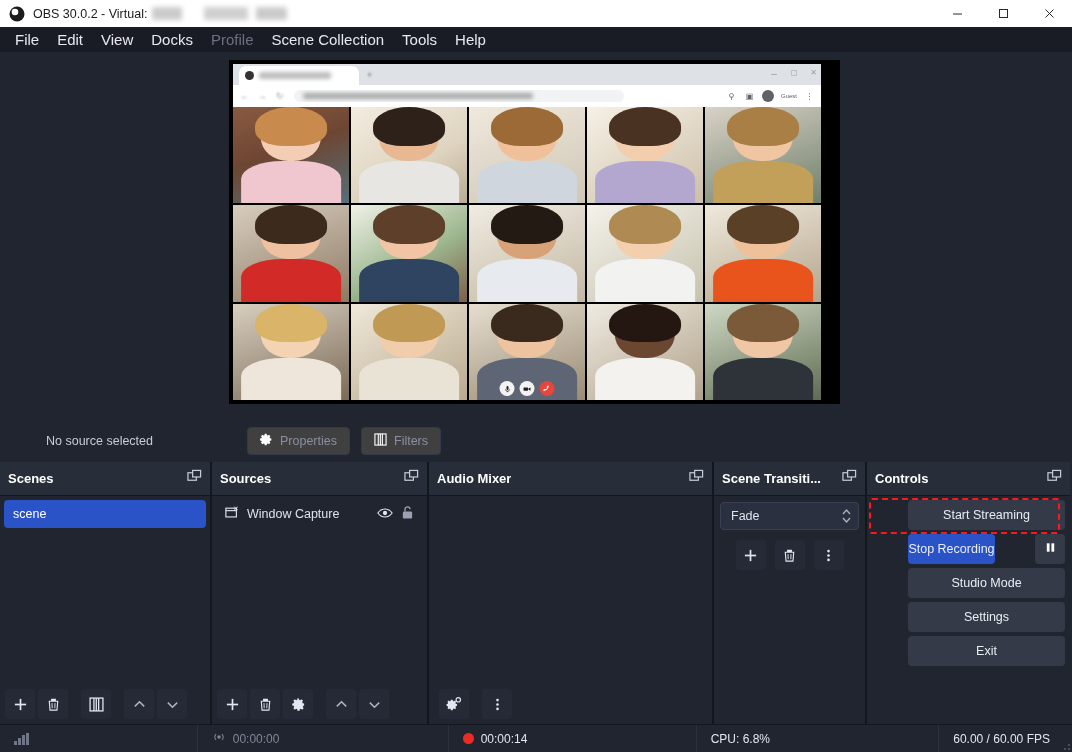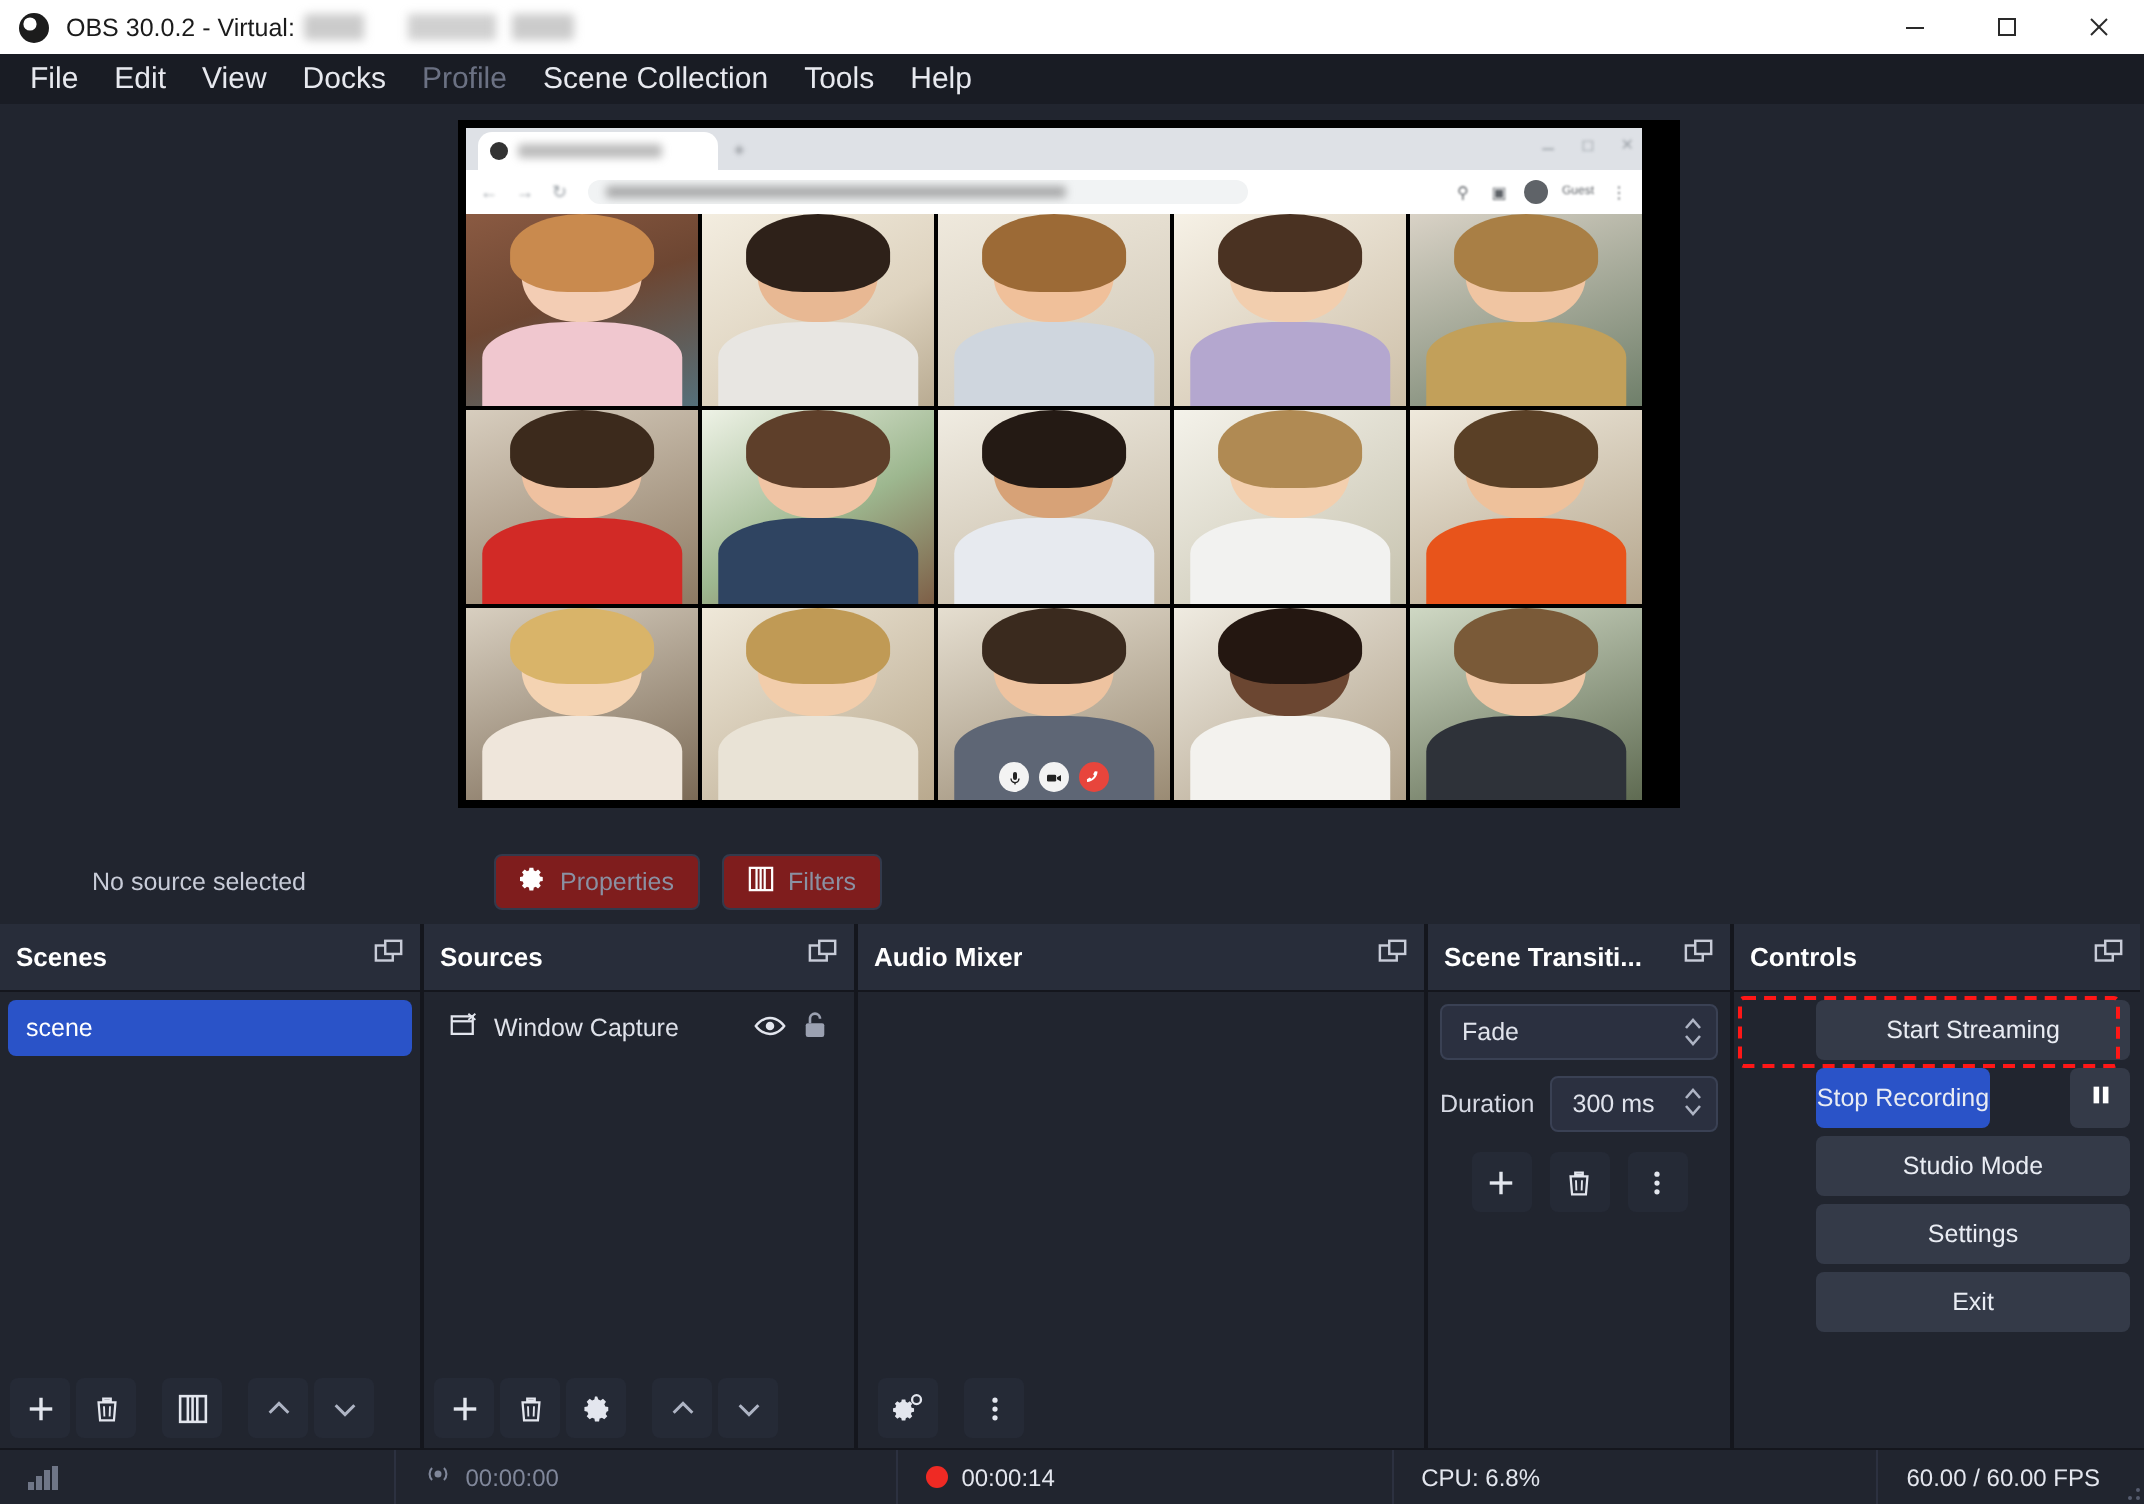--- a/index.html
+++ b/index.html
@@ -131,21 +131,21 @@
   }
   .cbtn.end { background: #e8453c; }
 
   
   .srcbar {
     position: absolute; top: 419px; left: 0; width: 1072px; height: 43px;
     background: #21252f; display: flex; align-items: center; padding-left: 40px;
   }
   .no-source { margin-left: 6px; font-size: 12.5px; color: #c8ccd8; }
   .sb-btn {
-    height: 28px; background: #7f1d1d; border: 1px solid #333a4c; border-radius: 4px;
+    height: 28px; background: #404040; border: 1px solid #333a4c; border-radius: 4px;
     display: flex; align-items: center; gap: 7px; padding: 0 12px;
     font-size: 12.5px; color: #8a90a2;
   }
   .sb-btn.first { margin-left: 94px; }
   .sb-btn + .sb-btn { margin-left: 11px; }
 
   
   .docks {
     position: absolute; top: 462px; left: 0; width: 1072px; height: 262px;
     display: flex;
@@ -618,32 +618,20 @@
       <div class="st-body">
         <div class="combo">
           <span>Fade</span>
           <span class="spin">
             <svg width="11" height="18" viewBox="0 0 11 18">
                 <polyline points="2,7 5.5,3 9,7" fill="none" stroke="#aeb4c4" stroke-width="1.3"></polyline>
                 <polyline points="2,11 5.5,15 9,11" fill="none" stroke="#aeb4c4" stroke-width="1.3"></polyline>
               </svg>
           </span>
         </div>
-        <div class="dur-row">
-          <span class="dur-lbl">Duration</span>
-          <span class="spinbox">
-            <span>300 ms</span>
-            <span class="spin" style="margin-left:auto">
-              <svg width="11" height="18" viewBox="0 0 11 18">
-                  <polyline points="2,7 5.5,3 9,7" fill="none" stroke="#aeb4c4" stroke-width="1.3"></polyline>
-                  <polyline points="2,11 5.5,15 9,11" fill="none" stroke="#aeb4c4" stroke-width="1.3"></polyline>
-                </svg>
-            </span>
-          </span>
-        </div>
         <div class="st-btnrow">
           <span class="tbtn">
             <svg width="15" height="15" viewBox="0 0 16 16">
                 <rect x="7.1" y="2" width="1.8" height="12" fill="#e3e6ee"></rect>
                 <rect x="2" y="7.1" width="12" height="1.8" fill="#e3e6ee"></rect>
               </svg>
           </span>
           <span class="tbtn">
             <svg width="15" height="15" viewBox="0 0 16 16">
                 <path d="M3.5 4.5h9l-.8 9.5H4.3zM6 2.5h4v1.3H6z" fill="none" stroke="#e3e6ee" stroke-width="1.2"></path>

